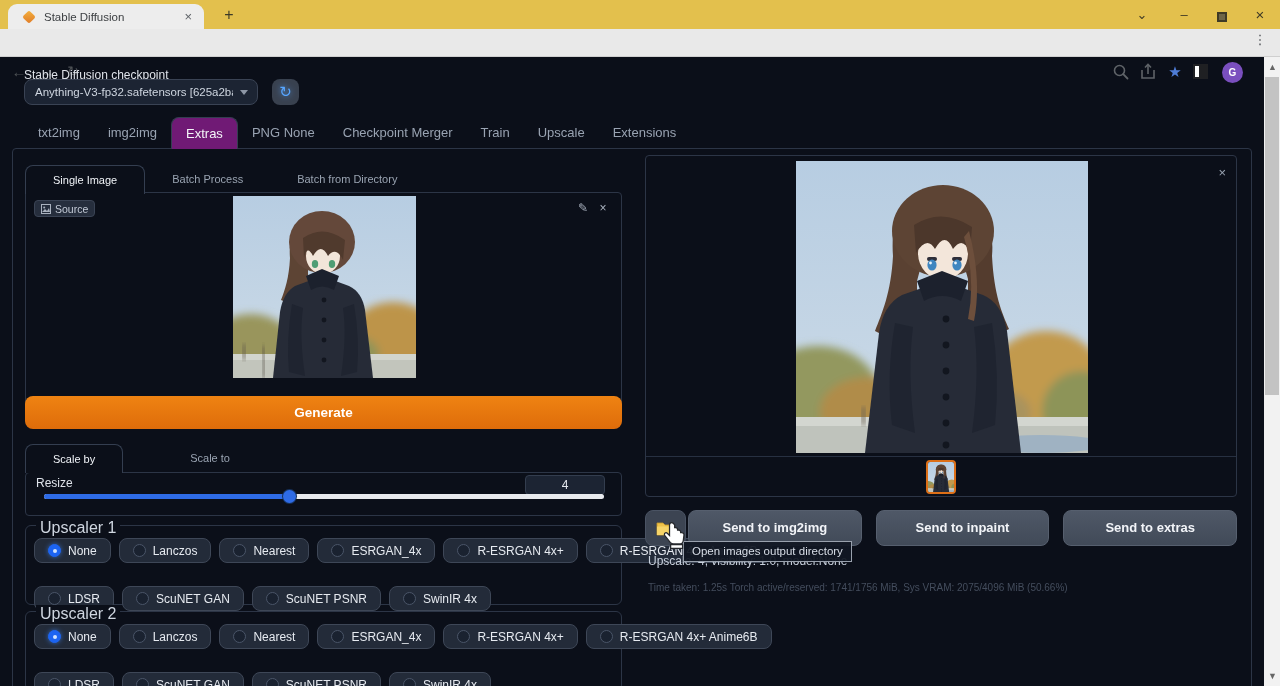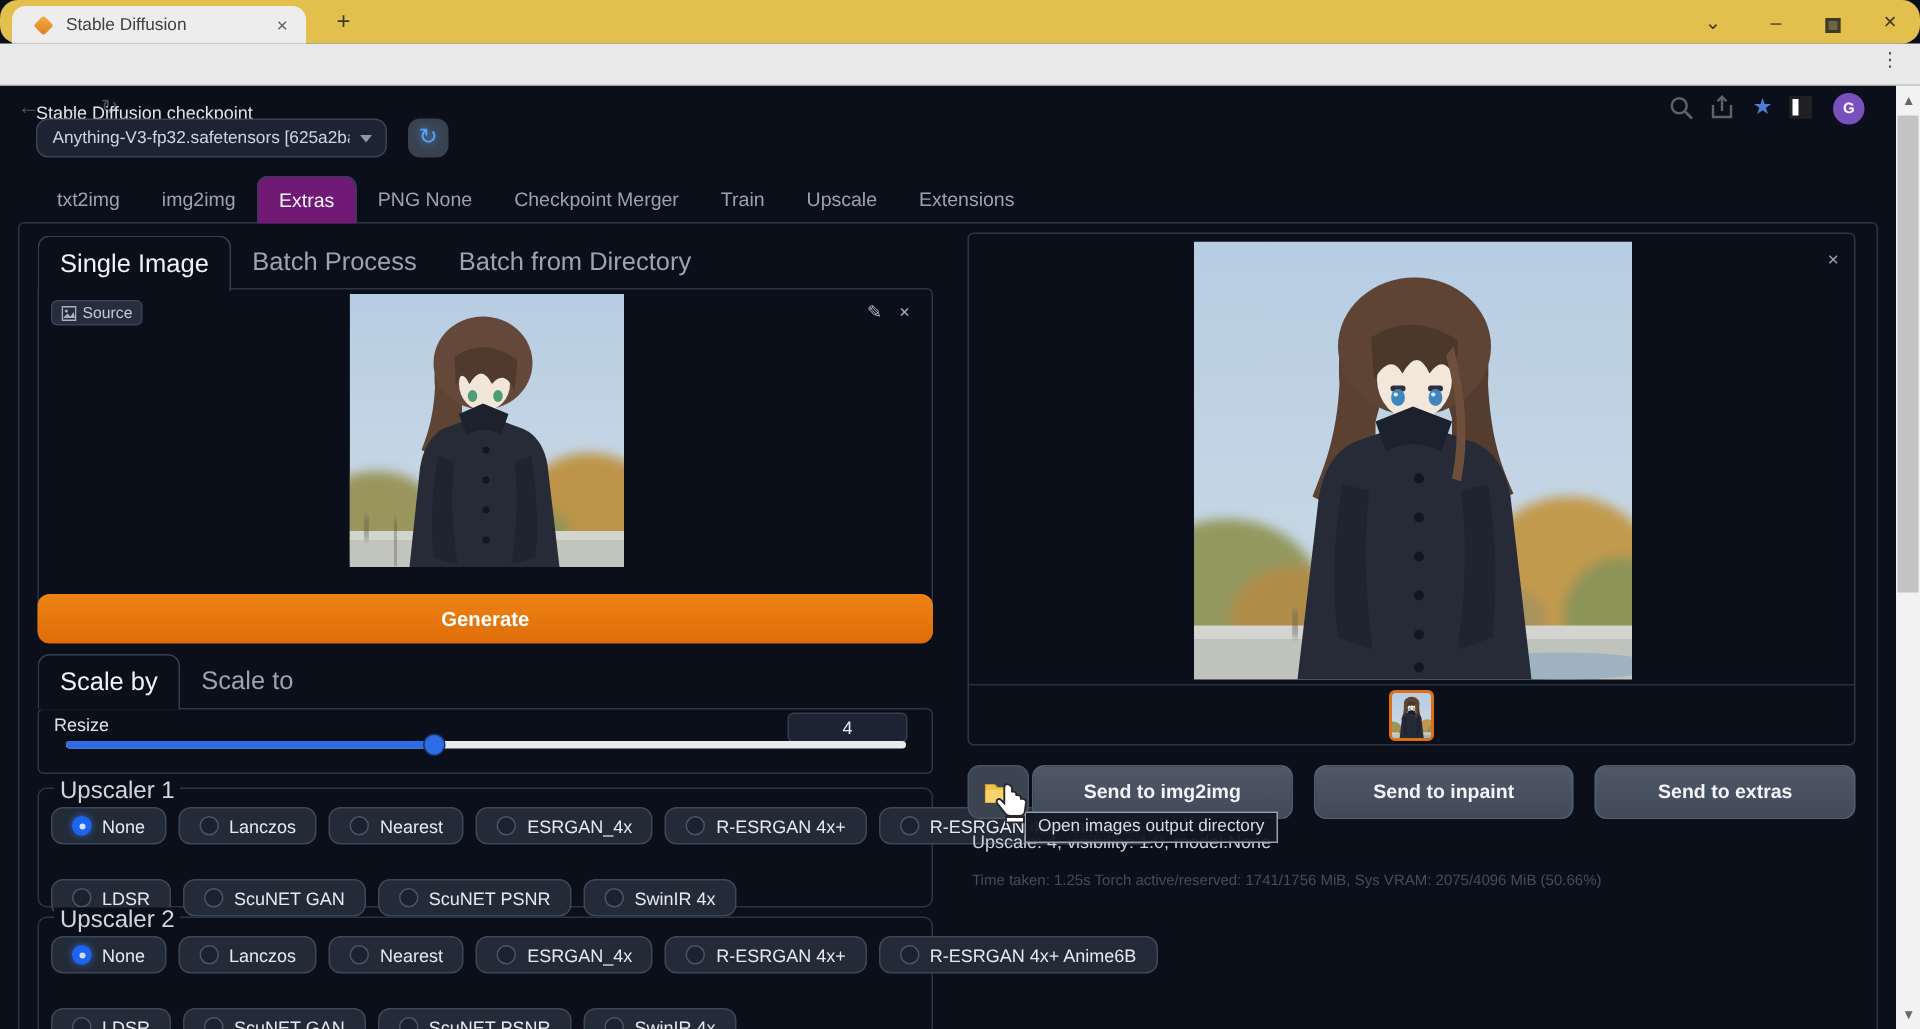--- a/index.html
+++ b/index.html
@@ -6,21 +6,21 @@
   html,body { width:1280px; height:686px; }
   body {
     position:relative; overflow:hidden;
     background:#0b0f19;
     font-family:"Liberation Sans", sans-serif;
     -webkit-font-smoothing:antialiased;
   }
   .abs { position:absolute; }
 
   
-  .tabstrip { left:0; top:0; width:1280px; height:29px; background:#e3c04d;border-radius:12px; }
+  .tabstrip { left:0; top:0; width:1280px; height:29px; background:#e3c04d; }
   .btab { left:8px; top:4px; width:196px; height:25px; background:#ededed;
           border-radius:9px 9px 0 0; display:flex; align-items:center; padding:0 8px; }
   .btab-favicon { width:14px; height:14px; margin:0 8px 0 6px; flex:none; }
   .btab-title { font-size:11.5px; color:#3d4043; flex:1; white-space:nowrap; overflow:hidden; }
   .btab-close { font-size:13px; color:#5f6368; padding:0 4px; cursor:default; }
   .newtab { left:218px; top:6px; width:22px; height:18px; font-size:16px; color:#3c3a28;
             text-align:center; line-height:17px; }
   .winctl { top:6px; height:18px; width:20px; color:#3f3a26; text-align:center; line-height:17px; font-size:13px; }
   .wc-chevron { left:1132px; }
   .wc-min { left:1174px; }
@@ -67,39 +67,39 @@
 
   
   .nav-tabs { left:12px; top:117px; width:1240px; height:31px; display:flex; align-items:flex-end; padding-left:12px; }
   .nav-tab { font-size:13px; color:#99a3b2; padding:8px 14px; white-space:nowrap; }
   .nav-tab.active { color:#f3f5f8; background:#701a75; border:1px solid #343e50; border-bottom:none;
                     border-radius:8px 8px 0 0; margin-bottom:-1px; z-index:3; position:relative; }
   .main-panel { left:12px; top:148px; width:1240px; height:560px; border:1px solid #2c3546; border-radius:4px; }
 
   
   .mode-tabs { left:25px; top:160px; height:33px; display:flex; align-items:flex-end; }
-  .mode-tab { font-size:17px; color:#9aa4b2; padding:8px 14px; white-space:nowrap; }
+  .mode-tab { font-size:11px; color:#9aa4b2; padding:8px 27px; white-space:nowrap; }
   .mode-tab.active { color:#f0f3f7; background:#0b0f19; border:1px solid #343e50; border-bottom:none;
                      border-radius:8px 8px 0 0; margin-bottom:-1px; z-index:3; position:relative; }
   .source-panel { left:25px; top:192px; width:597px; height:233px; border:1px solid #2c3546;
                   border-radius:0 4px 4px 4px; }
   .source-badge { left:8px; top:7px; height:17px; background:#262e3d; border:1px solid #3a4354;
                   border-radius:4px; display:flex; align-items:center; gap:4px; padding:0 6px; }
   .source-badge span { font-size:10.5px; color:#c3cad6; }
   .img-tool { top:8px; font-size:12px; color:#aab2bf; width:16px; text-align:center; }
   .it-edit { right:30px; }
   .it-close { right:10px; }
   .source-img { left:207px; top:2px; width:183px; height:184px; }
   .source-img svg, .result-img svg { display:block; width:100%; height:100%; }
 
   .generate-btn { left:25px; top:396px; width:597px; height:33px; border-radius:8px;
                   background:linear-gradient(180deg,#ef8312,#de6c0a);
                   color:#fff; font-size:13.5px; font-weight:bold; text-align:center; line-height:33px; }
 
-  .scale-tabs { left:25px; top:441px; height:31px; display:flex; align-items:flex-end; }
+  .scale-tabs { left:25px; top:441px; height:31px; display:flex; align-items:flex-end;gap:40px; }
   .resize-panel { left:25px; top:472px; width:597px; height:44px; border:1px solid #2c3546; border-radius:4px; }
   .resize-label { left:10px; top:3px; font-size:12px; color:#dfe3ea; }
   .resize-number { right:16px; top:2px; width:80px; height:20px; background:#1c2433; border:1px solid #333d4e;
                    border-radius:4px; color:#e4e8ee; font-size:12px; text-align:center; line-height:18px; }
   .slider { left:18px; top:21px; width:560px; height:5px; background:#e8eaee; border-radius:3px; }
   .slider-fill { position:absolute; left:0; top:0; height:5px; background:#2e6be6; border-radius:3px 0 0 3px; }
   .slider-handle { position:absolute; top:-4px; width:13px; height:13px; margin-left:-7px;
                    background:#2e6be6; border-radius:50%; box-shadow:0 0 0 1px #17335f; }
 
   .fieldset { border:1px solid #2c3546; border-radius:6px; width:597px; left:25px; }

